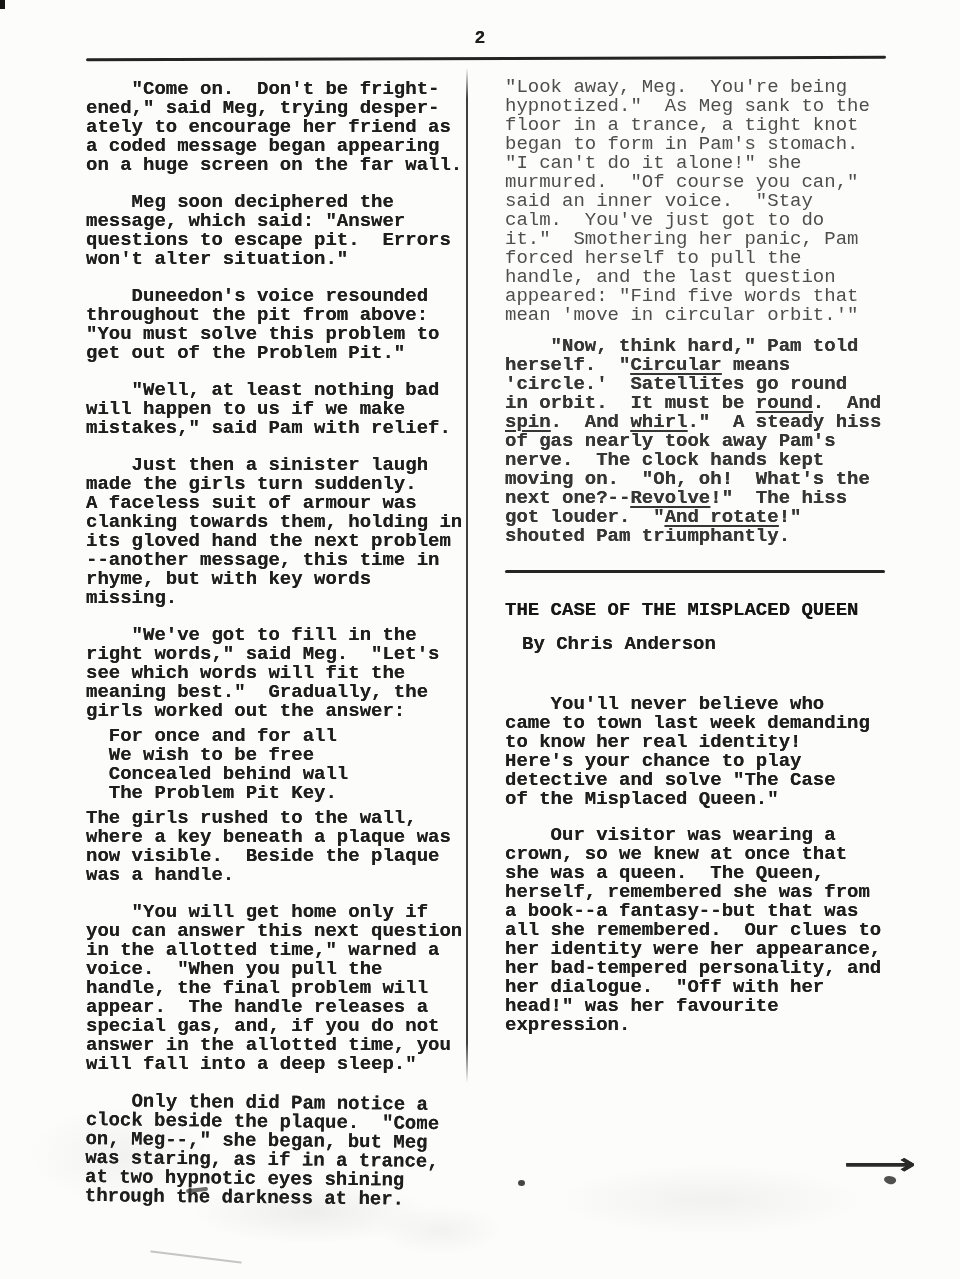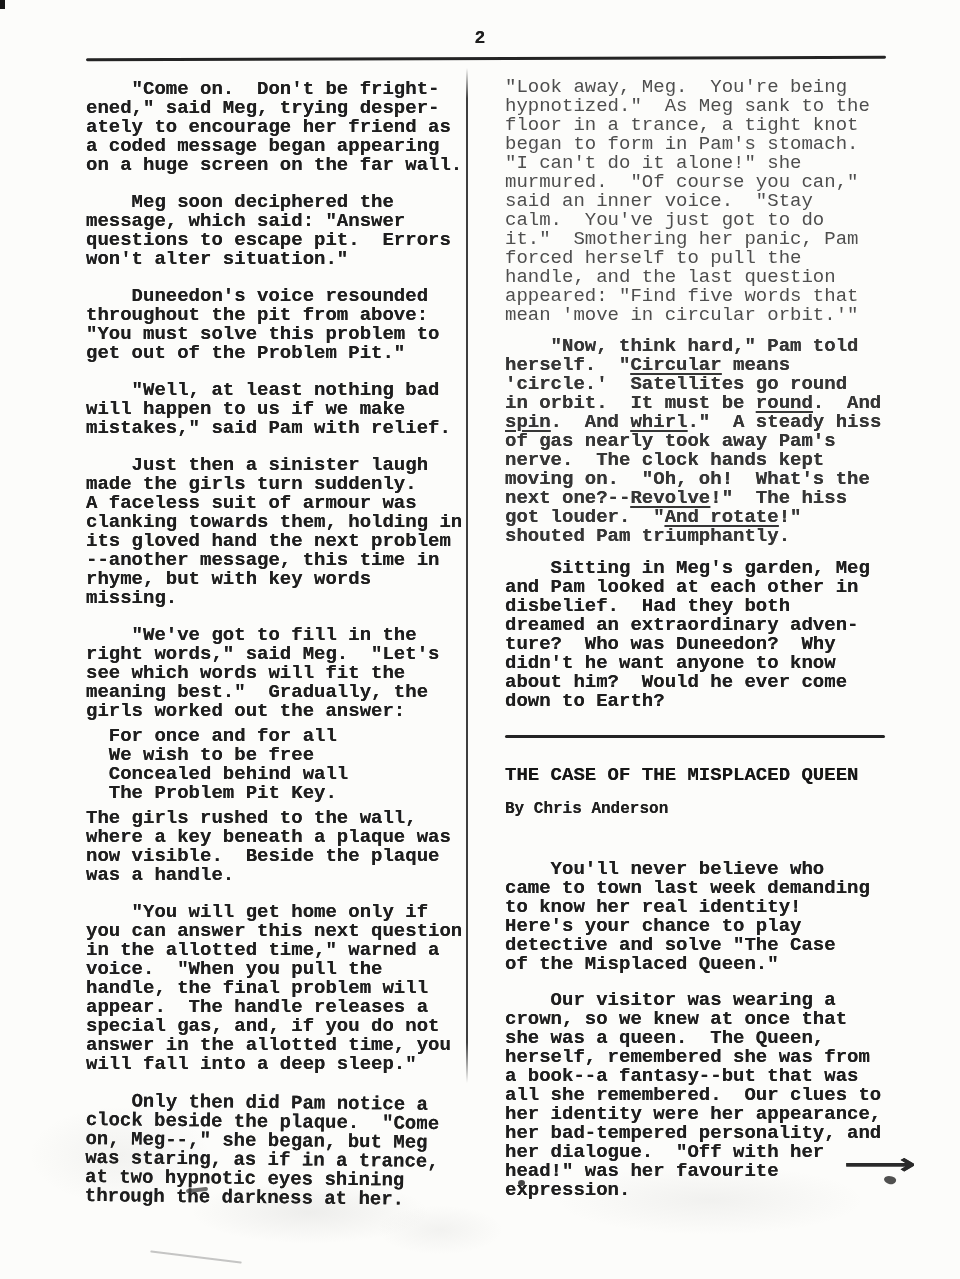--- a/index.html
+++ b/index.html
@@ -34,21 +34,21 @@
   .mb17 { margin-bottom:17px !important; }
   .tilted { transform:rotate(0.65deg); transform-origin:left top; }
   .faded { font-weight:400; color:#4e4e4e; text-shadow:none; }
   .mid { color:#363636; }
   .u { text-decoration:underline; text-decoration-thickness:2px; text-underline-offset:3px; }
   .rule-mid { width:380px; height:3px; background:#242424; margin:24px 0 27px 0;
     border-radius:2px; }
   .heading { font-size:19px; line-height:20px; margin:0 0 15px 0; color:#161616;
     text-decoration-thickness:2px; text-underline-offset:4px;
     white-space:pre; }
-  .byline { font-size:16px; line-height:19px; margin:0 0 41px 0; white-space:pre; }
+  .byline { font-size:19px; line-height:19px; margin:0 0 41px 17px; white-space:pre; }
   .arrow { position:absolute; left:843px; top:1146px; font-family:"DejaVu Sans",sans-serif;
     font-size:30px; font-weight:700; color:#2a2a2a; transform:scaleX(1.7);
     transform-origin:left center; }
   .smudge { position:absolute; }
   .smudge-corner { left:0; top:0; width:5px; height:9px; background:#161616; }
   .smudge-tilde { left:186px; top:1188px; width:22px; height:4px; background:#3d3d3d;
     border-radius:2px; transform:rotate(-6deg); opacity:.75; }
   .smudge-sweep { left:150px; top:1256px; width:92px; height:2px; background:#8d8d8d;
     transform:rotate(7deg); opacity:.5; border-radius:1px; }
   .speck-a { left:518px; top:1180px; width:7px; height:6px; background:#242424;
@@ -138,28 +138,20 @@
 herself.  "</span><span class="u">Circular</span><span> means
 'circle.'  Satellites go round
 in orbit.  It must be </span><span class="u">round</span><span>.  And
 </span><span class="u">spin</span><span>.  And </span><span class="u">whirl</span><span>."  A steady hiss
 of gas nearly took away Pam's
 nerve.  The clock hands kept
 moving on.  "Oh, oh!  What's the
 next one?--</span><span class="u">Revolve</span><span>!"  The hiss
 got louder.  "</span><span class="u">And rotate</span><span>!"
 shouted Pam triumphantly.</span></pre>
-    <pre class="para">    Sitting in Meg's garden, Meg
-and Pam looked at each other in
-disbelief.  Had they both
-dreamed an extraordinary adven-
-ture?  Who was Duneedon?  Why
-didn't he want anyone to know
-about him?  Would he ever come
-down to Earth?</pre>
 
     <div class="rule-mid"></div>
 
     <div class="heading">THE CASE OF THE MISPLACED QUEEN</div>
     <div class="byline">By Chris Anderson</div>
 
     <pre class="para mb17">    You'll never believe who
 came to town last week demanding
 to know her real identity!
 Here's your chance to play

